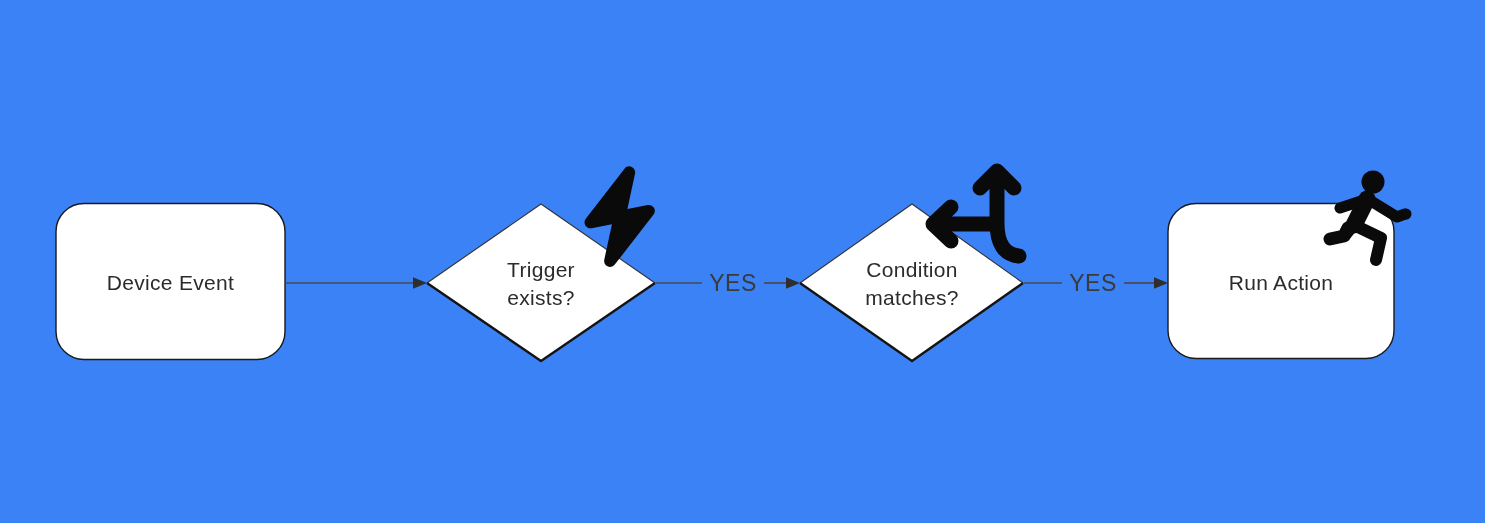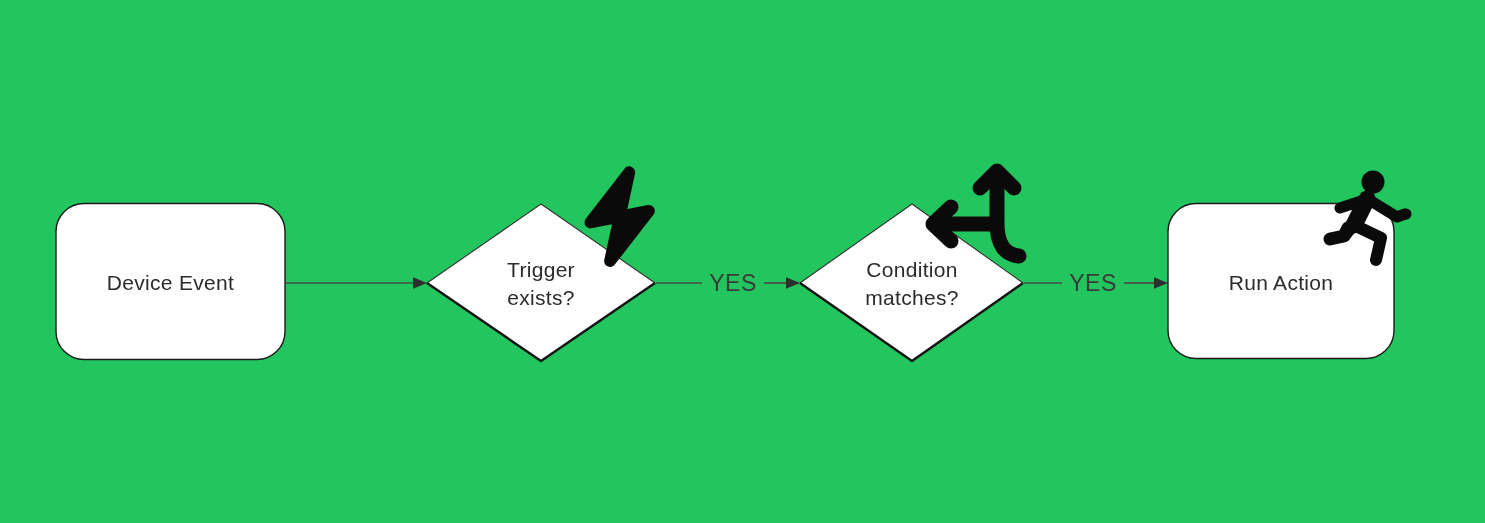--- a/index.html
+++ b/index.html
@@ -1,16 +1,16 @@
 <!DOCTYPE html>
 <html><head>
 <meta charset="utf-8">
 <style>
   html,body{margin:0;padding:0;background:#ffffff;}
-  .canvas{position:relative;width:1485px;height:523px;background:#22c55e;overflow:hidden;}
+  .canvas{position:relative;width:1485px;height:523px;background:#3b82f6;overflow:hidden;}
   svg{display:block;}
   .box{fill:#ffffff;stroke:#1a1a1a;stroke-width:1.4;}
   .diamond-fill{fill:#ffffff;stroke:none;}
   .d-top{fill:none;stroke:#333333;stroke-width:1.1;}
   .d-bottom{fill:none;stroke:#141414;stroke-width:2.4;stroke-linejoin:round;}
   .flow-line{stroke:#4a4a4a;stroke-width:1.7;fill:none;}
   .arrowhead{fill:#2e2e2e;stroke:none;}
   .node-label{font-family:"Liberation Sans",sans-serif;font-size:21px;fill:#2b2b2b;
               text-anchor:middle;letter-spacing:0.3px;}
   .edge-label{font-family:"Liberation Sans",sans-serif;font-size:23px;fill:#3a3a3a;

